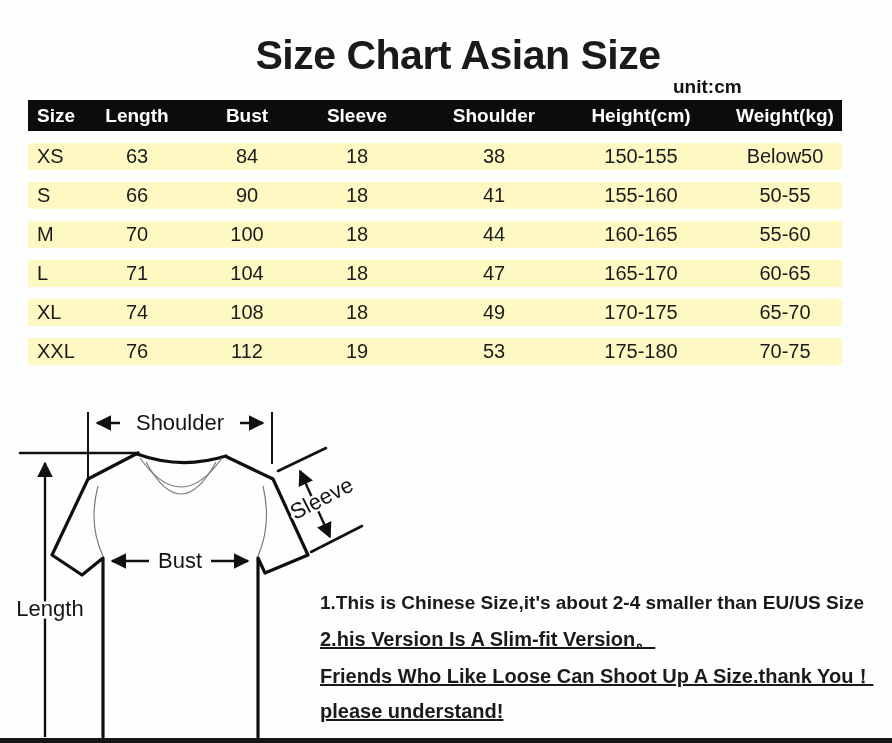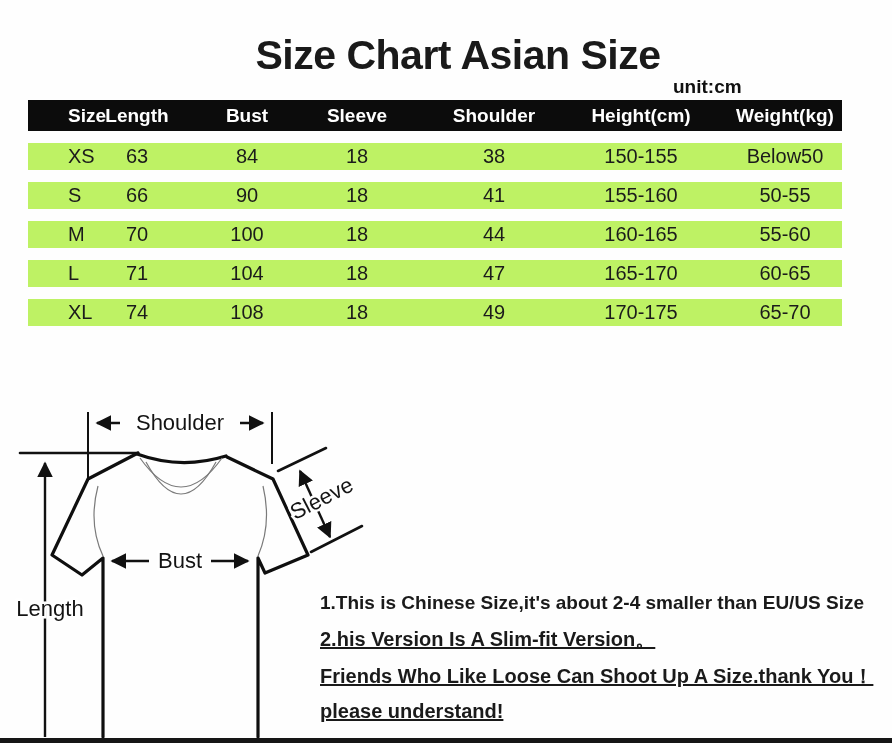--- a/index.html
+++ b/index.html
@@ -14,24 +14,24 @@
   .unit{
     position:absolute;top:76px;left:673px;font-size:19px;font-weight:700;color:#111;
   }
   .thead{
     position:absolute;left:28px;top:100px;width:814px;height:31px;line-height:31px;
     background:#0c0c0c;color:#fff;font-size:19px;font-weight:700;
   }
   .tbody{position:absolute;left:28px;top:143px;width:814px;}
   .trow{
     position:relative;height:27px;line-height:27px;margin-bottom:12px;
-    background:#bef264;font-size:20px;color:#1b1b1b;
+    background:#fef9c3;font-size:20px;color:#1b1b1b;
   }
   .hcell,.tcell{position:absolute;white-space:nowrap;top:0;}
-  .c0{left:9px;margin-left:31px;}
+  .c0{left:9px;}
   .c1{left:109px;transform:translateX(-50%);}
   .c2{left:219px;transform:translateX(-50%);}
   .c3{left:329px;transform:translateX(-50%);}
   .c4{left:466px;transform:translateX(-50%);}
   .c5{left:613px;transform:translateX(-50%);}
   .c6{left:757px;transform:translateX(-50%);}
   .shirt{position:absolute;left:0;top:400px;width:400px;height:343px;}
   .outline{stroke:#0f0f0f;stroke-width:3.2;fill:none;stroke-linejoin:round;stroke-linecap:round;}
   .dim{stroke:#111;stroke-width:2.4;fill:none;}
   .mid{stroke:#111;stroke-width:2.6;fill:none;stroke-linecap:round;}
@@ -105,20 +105,29 @@
       </div>
       <div class="trow">
         <span class="tcell c0">XL</span>
         <span class="tcell c1">74</span>
         <span class="tcell c2">108</span>
         <span class="tcell c3">18</span>
         <span class="tcell c4">49</span>
         <span class="tcell c5">170-175</span>
         <span class="tcell c6">65-70</span>
       </div>
+      <div class="trow">
+        <span class="tcell c0">XXL</span>
+        <span class="tcell c1">76</span>
+        <span class="tcell c2">112</span>
+        <span class="tcell c3">19</span>
+        <span class="tcell c4">53</span>
+        <span class="tcell c5">175-180</span>
+        <span class="tcell c6">70-75</span>
+      </div>
     </div>
 
   <svg class="shirt" viewBox="0 0 400 343" aria-hidden="true">
     <defs>
       <marker id="ah" viewBox="0 0 10 10" refX="9" refY="5" markerWidth="6.5" markerHeight="6.5" orient="auto-start-reverse">
         <path d="M0,0 L10,5 L0,10 z" fill="#111"></path>
       </marker>
     </defs>
 
     <path class="thin" d="M88,12 V80"></path>

